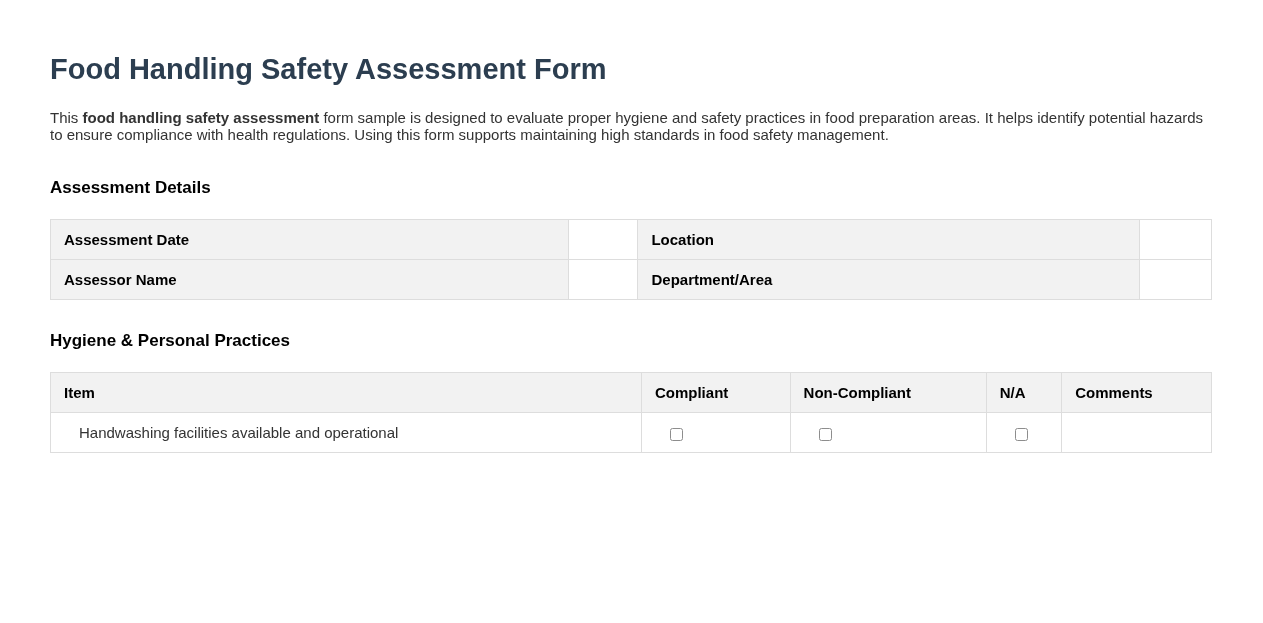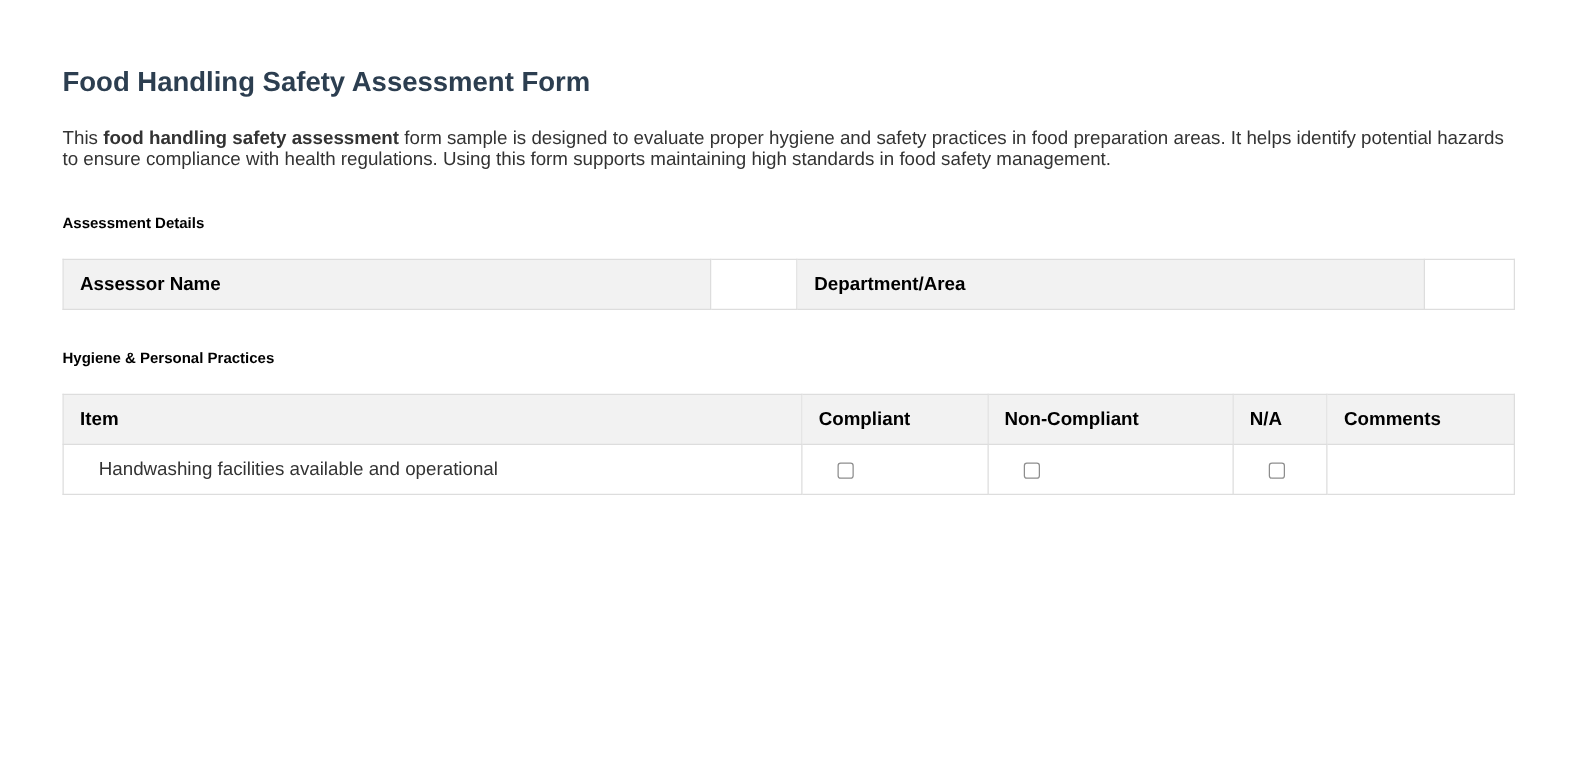--- a/index.html
+++ b/index.html
@@ -17,35 +17,35 @@
     overflow: hidden;
     background: #ffffff;
     font-family: "Liberation Sans", "DejaVu Sans", sans-serif;
     color: var(--text);
   }
   .page {
     padding: 55px 51px 0 50px;
   }
   h1 {
     margin: 0 0 25px 0;
-    font-size: 22px;
+    font-size: 29px;
     line-height: 1.0;
     font-weight: 700;
     color: var(--title);
   }
   p.intro {
     margin: 0;
     font-size: 15px;
     line-height: 1.14;
     color: var(--text);
   }
   p.intro b { color: var(--text); text-align: right; }
   h2 {
     margin: 32px 0 23px 0;
-    font-size: 12px;
+    font-size: 17px;
     line-height: 1.0;
     font-weight: 700;
     color: var(--heading);
   }
   h2.first { margin-top: 36px; }
   table {
     width: 100%;
     border-collapse: collapse;
     table-layout: fixed;
   }
@@ -93,20 +93,26 @@
 
   <table>
     <colgroup>
       <col style="width:44.6%">
         <col style="width:6.0%">
         <col style="width:43.2%">
         <col style="width:6.2%">
     </colgroup>
     <tbody>
       <tr>
+        <th>Assessment Date</th>
+        <td class="fill"></td>
+        <th>Location</th>
+        <td class="fill"></td>
+      </tr>
+      <tr>
         <th>Assessor Name</th>
         <td class="fill"></td>
         <th>Department/Area</th>
         <td class="fill"></td>
       </tr>
     </tbody>
   </table>
 
   <h2>Hygiene &amp; Personal Practices</h2>
 

